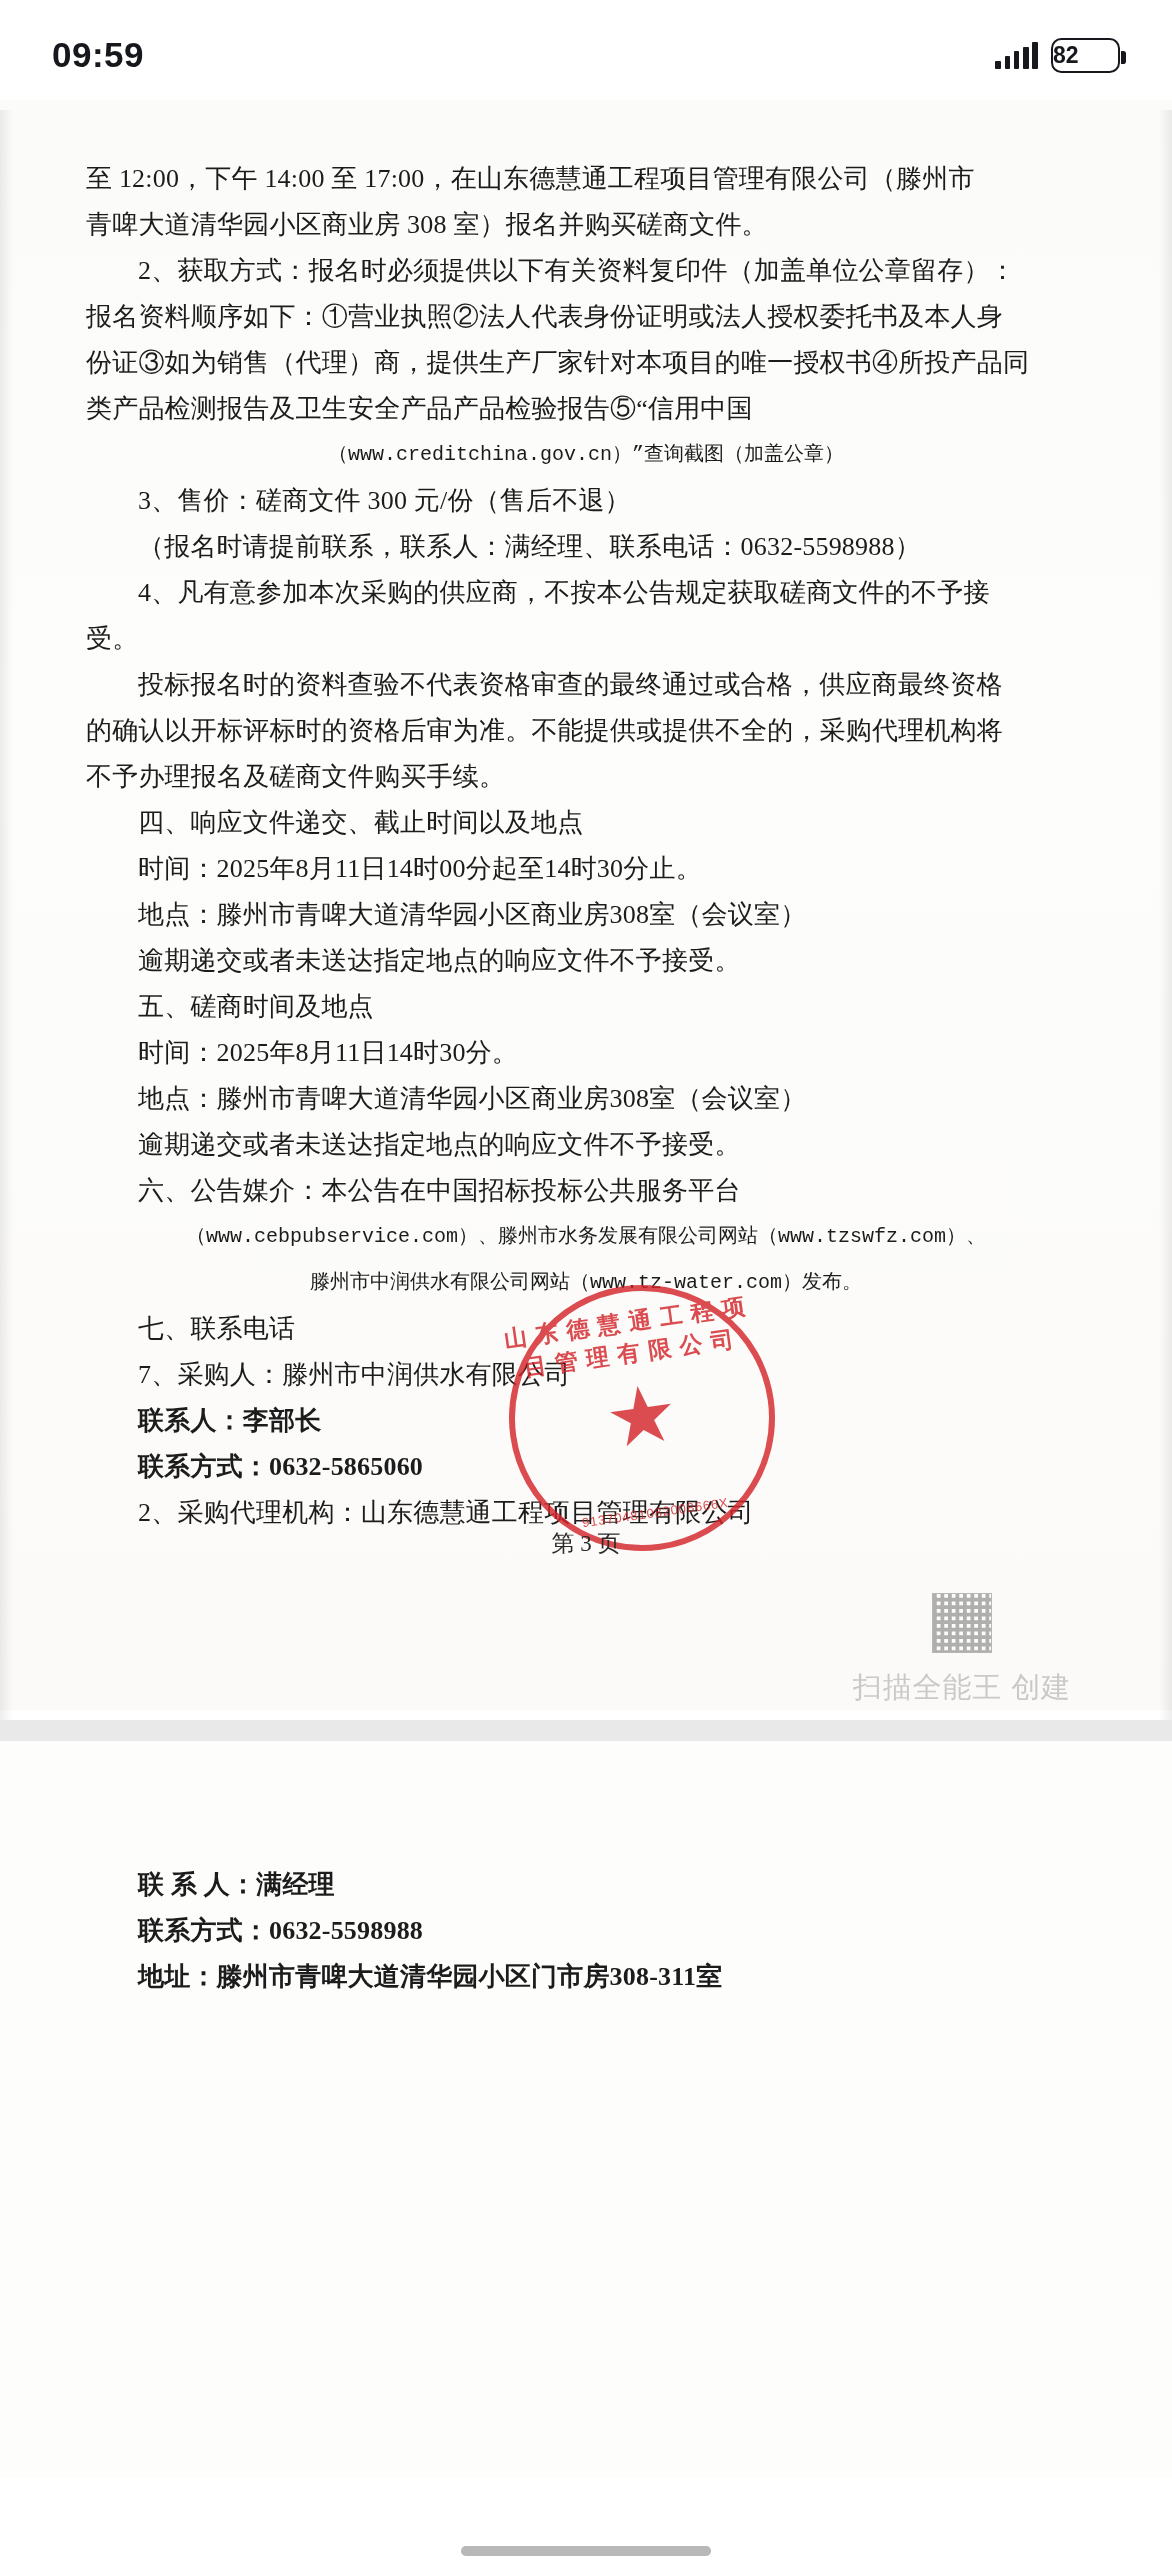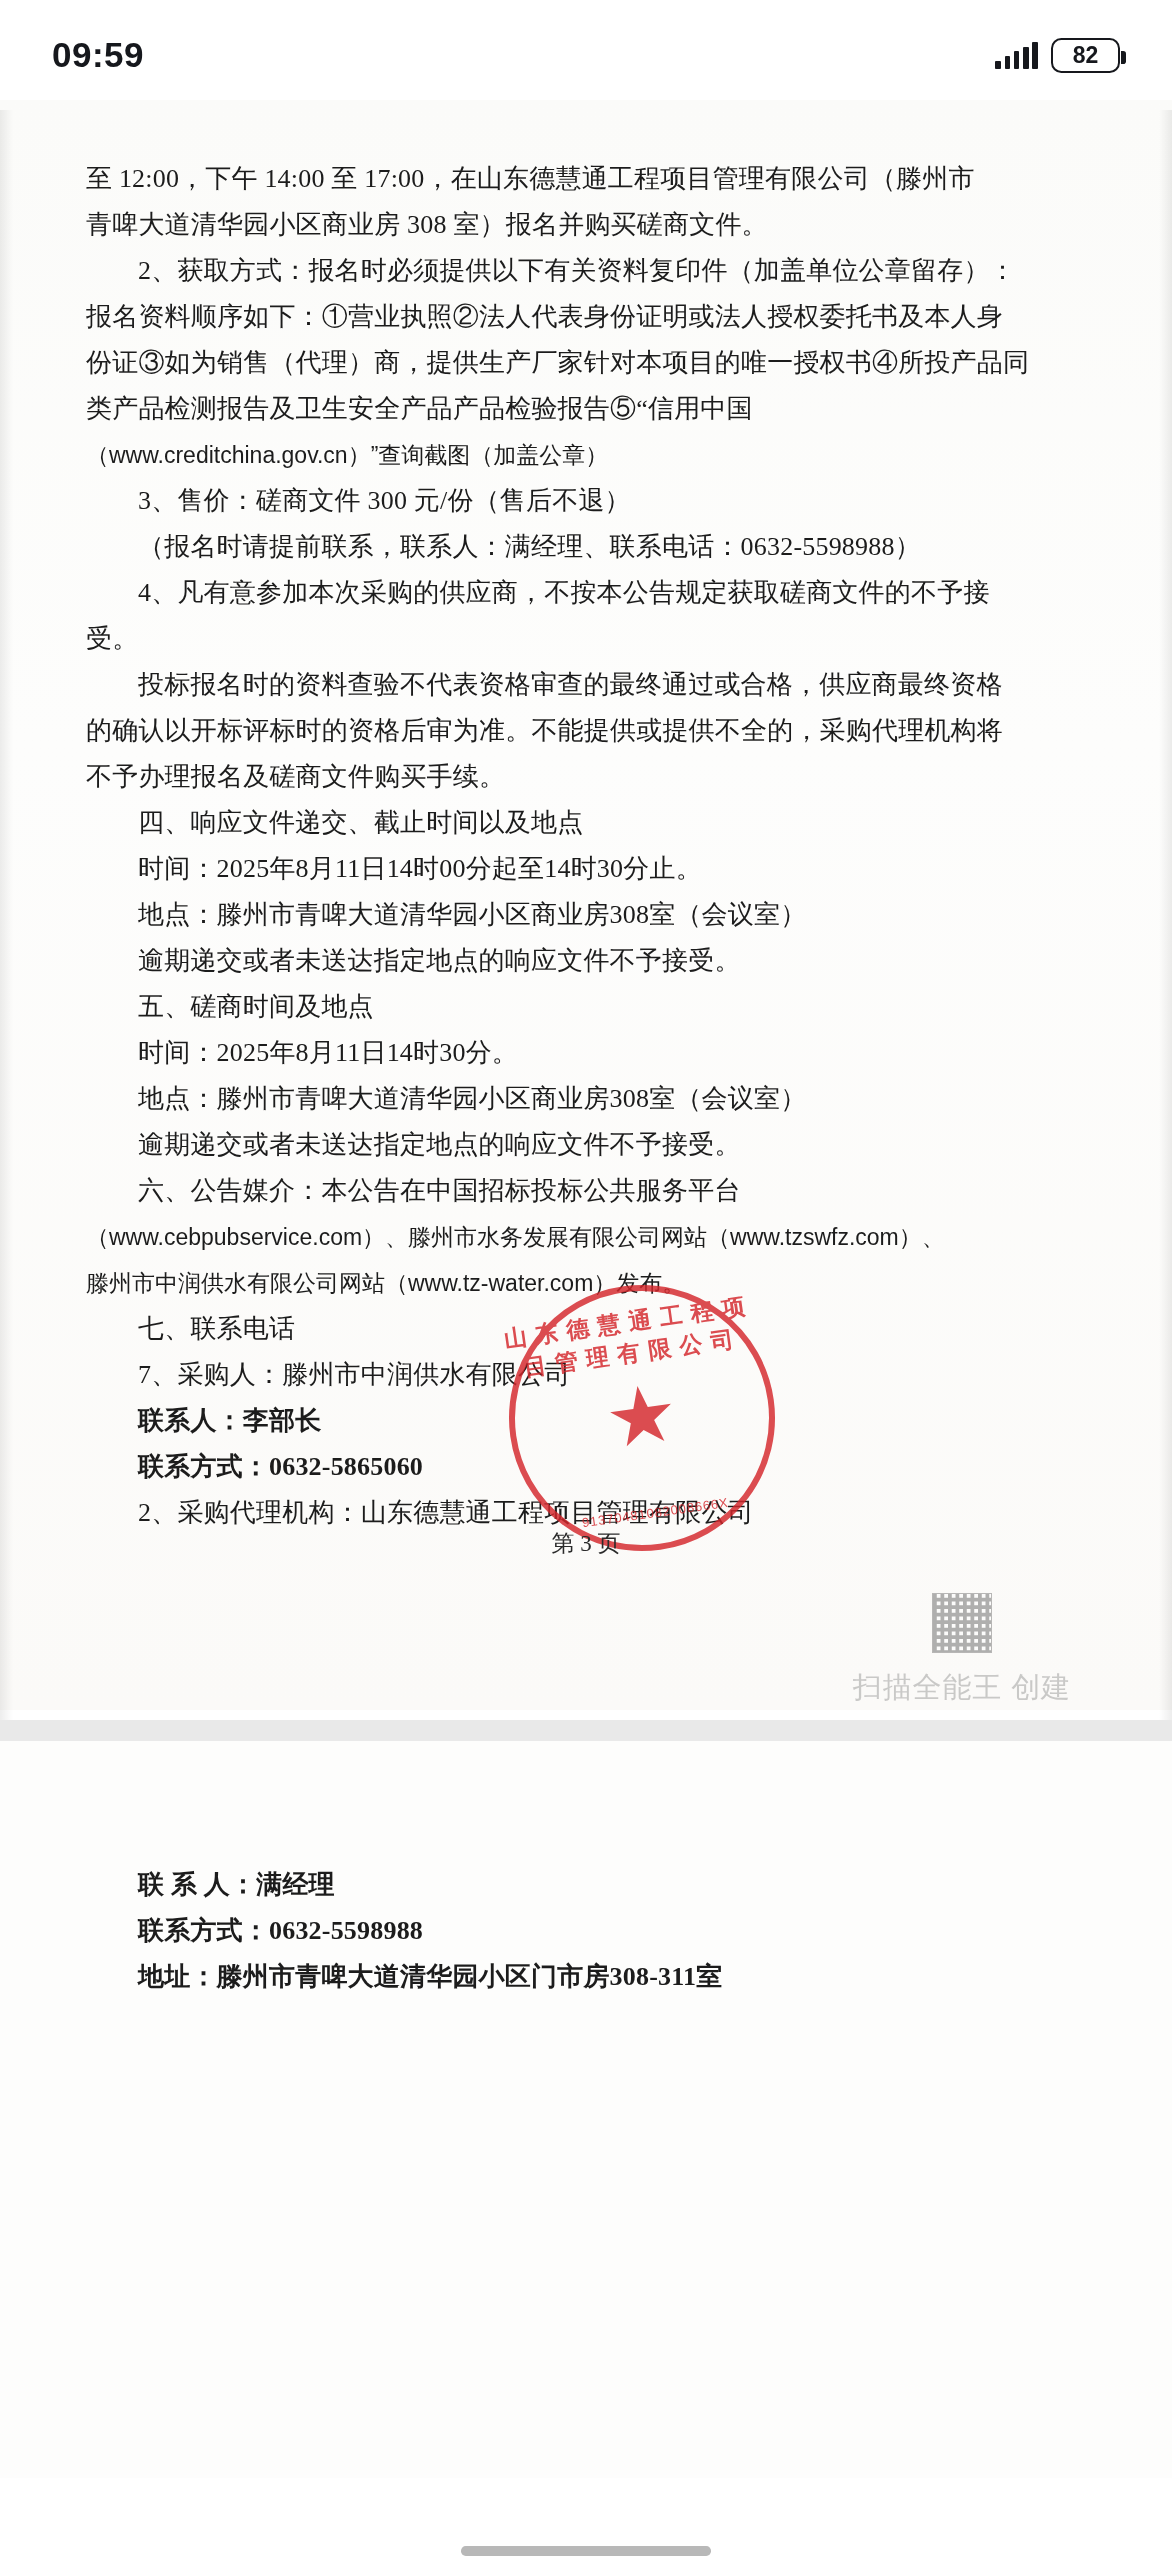--- a/index.html
+++ b/index.html
@@ -57,21 +57,20 @@
   .signal-bars i:nth-child(3) { height: 17.7px; }
   .signal-bars i:nth-child(4) { height: 22.4px; }
   .signal-bars i:nth-child(5) { height: 27px; }
   .battery {
     width: 69px;
     height: 35px;
     border: 2.8px solid #16181d;
     border-radius: 10.3px;
     display: flex;
     align-items: center;
-    justify-content: center;
     position: relative;
     box-sizing: border-box;
   }
   .battery::after {
     content: "";
     position: absolute;
     right: -7.5px;
     top: 11.2px;
     width: 4.7px;
     height: 13px;
@@ -119,23 +118,24 @@
   .doc-line {
     font-family: "Liberation Serif", serif;
     font-size: 26px;
     line-height: 46px;
     color: #1c1c1c;
     white-space: nowrap;
     letter-spacing: 0.2px;
   }
   .indent-2 { text-indent: 52px; }
   .mono-ins {
-    font-family: Liberation Sans, sans-serif;
-    font-size: 23px;
+    font-family: Liberation Mono, monospace;
+    font-size: 20px;
     letter-spacing: 0px;
+    text-align: center;
   }
   .bold { font-weight: 700; }
 
   
   .seal {
     position: absolute;
     left: 509px;
     top: 1185px;
     width: 254px;
     height: 254px;

